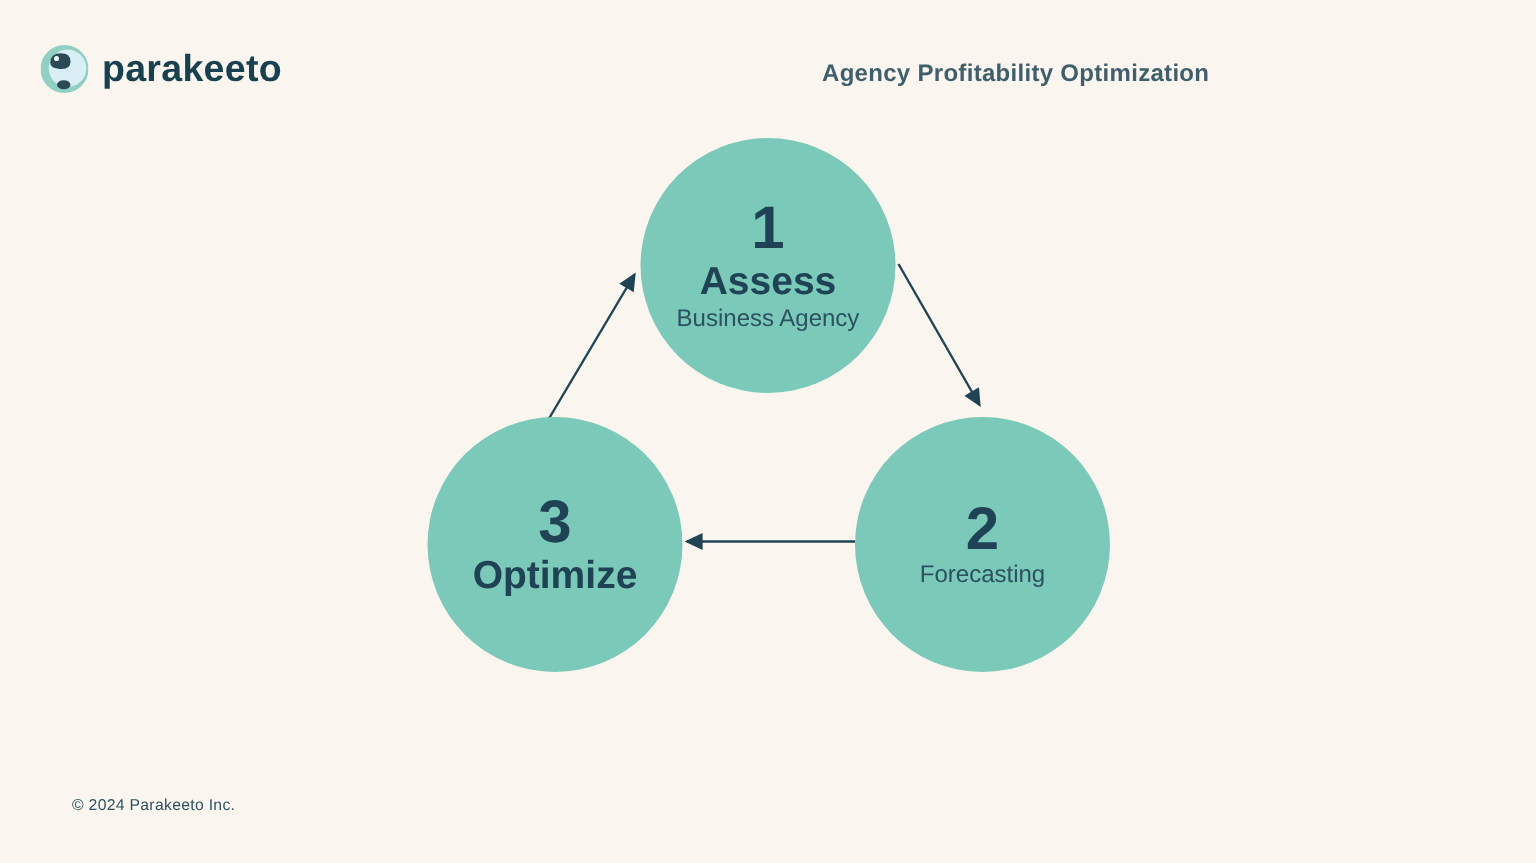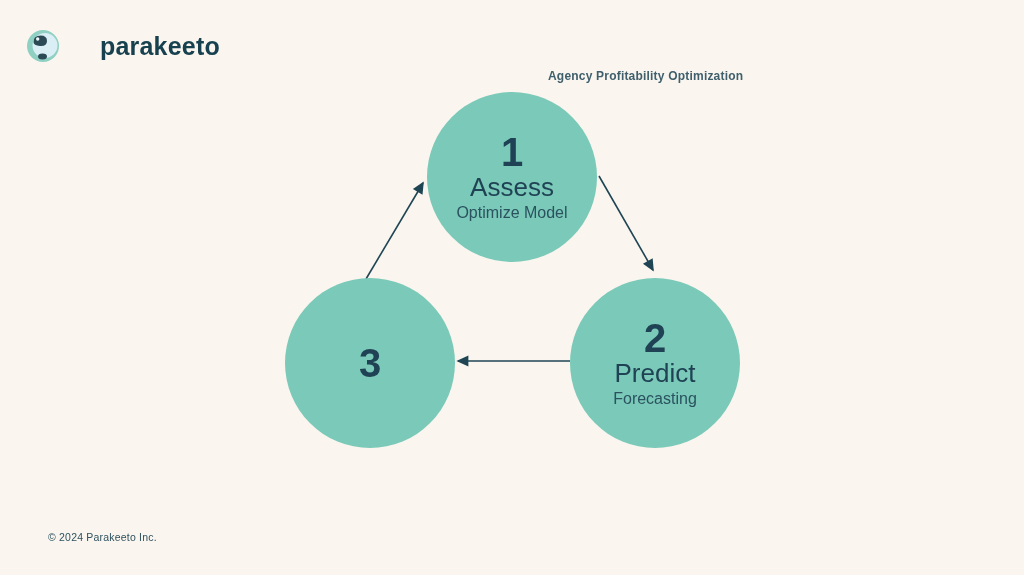--- a/index.html
+++ b/index.html
@@ -21,31 +21,29 @@
     display: flex;
     align-items: center;
     gap: 9px;
   }
   .logo-icon { width: 32px; height: 32px; display: block; }
   .logo-text {
     font-size: 25px;
     font-weight: 700;
     color: #17414f;
     letter-spacing: 0.2px;
-    margin-left: 32px;
   }
   .deck-title {
     position: absolute;
     left: 548px;
     top: 41px;
-    font-size: 12px;
+    font-size: 16px;
     font-weight: 600;
     color: #3f5f6c;
     letter-spacing: 0.2px;
-    margin-top: 28px;
   }
 
   
   .step-circle {
     position: absolute;
     width: 170px;
     height: 170px;
     border-radius: 50%;
     background: #7bc9b8;
     display: flex;
@@ -55,21 +53,21 @@
     text-align: center;
   }
   .step-circle .num {
     font-size: 40px;
     font-weight: 700;
     line-height: 1.05;
     color: #1f4254;
   }
   .step-circle .title {
     font-size: 26px;
-    font-weight: 400;
+    font-weight: 700;
     line-height: 1.15;
     color: #1f4254;
   }
   .step-circle .subtitle {
     font-size: 16px;
     font-weight: 400;
     line-height: 1.3;
     color: #2a5260;
   }
   #circle-1 { left: 427px; top: 92px; }
@@ -116,26 +114,26 @@
     </marker>
   </defs>
   <line x1="599" y1="176" x2="653" y2="270" stroke="#1f4554" stroke-width="1.6" marker-end="url(#ah)"></line>
   <line x1="570" y1="361" x2="458" y2="361" stroke="#1f4554" stroke-width="1.6" marker-end="url(#ah)"></line>
   <line x1="366" y1="279" x2="423" y2="183" stroke="#1f4554" stroke-width="1.6" marker-end="url(#ah)"></line>
 </svg>
 
 <div class="step-circle" id="circle-1">
   <div class="num">1</div>
   <div class="title">Assess</div>
-  <div class="subtitle">Optimize Model</div>
+  <div class="subtitle">Business Agency</div>
 </div>
 
 <div class="step-circle" id="circle-2">
   <div class="num">2</div>
-  <div class="title">Predict</div>
   <div class="subtitle">Forecasting</div>
 </div>
 
 <div class="step-circle" id="circle-3">
   <div class="num">3</div>
+  <div class="title">Optimize</div>
 </div>
 
 <div class="copyright">© 2024 Parakeeto Inc.</div>
 
 </body></html>

